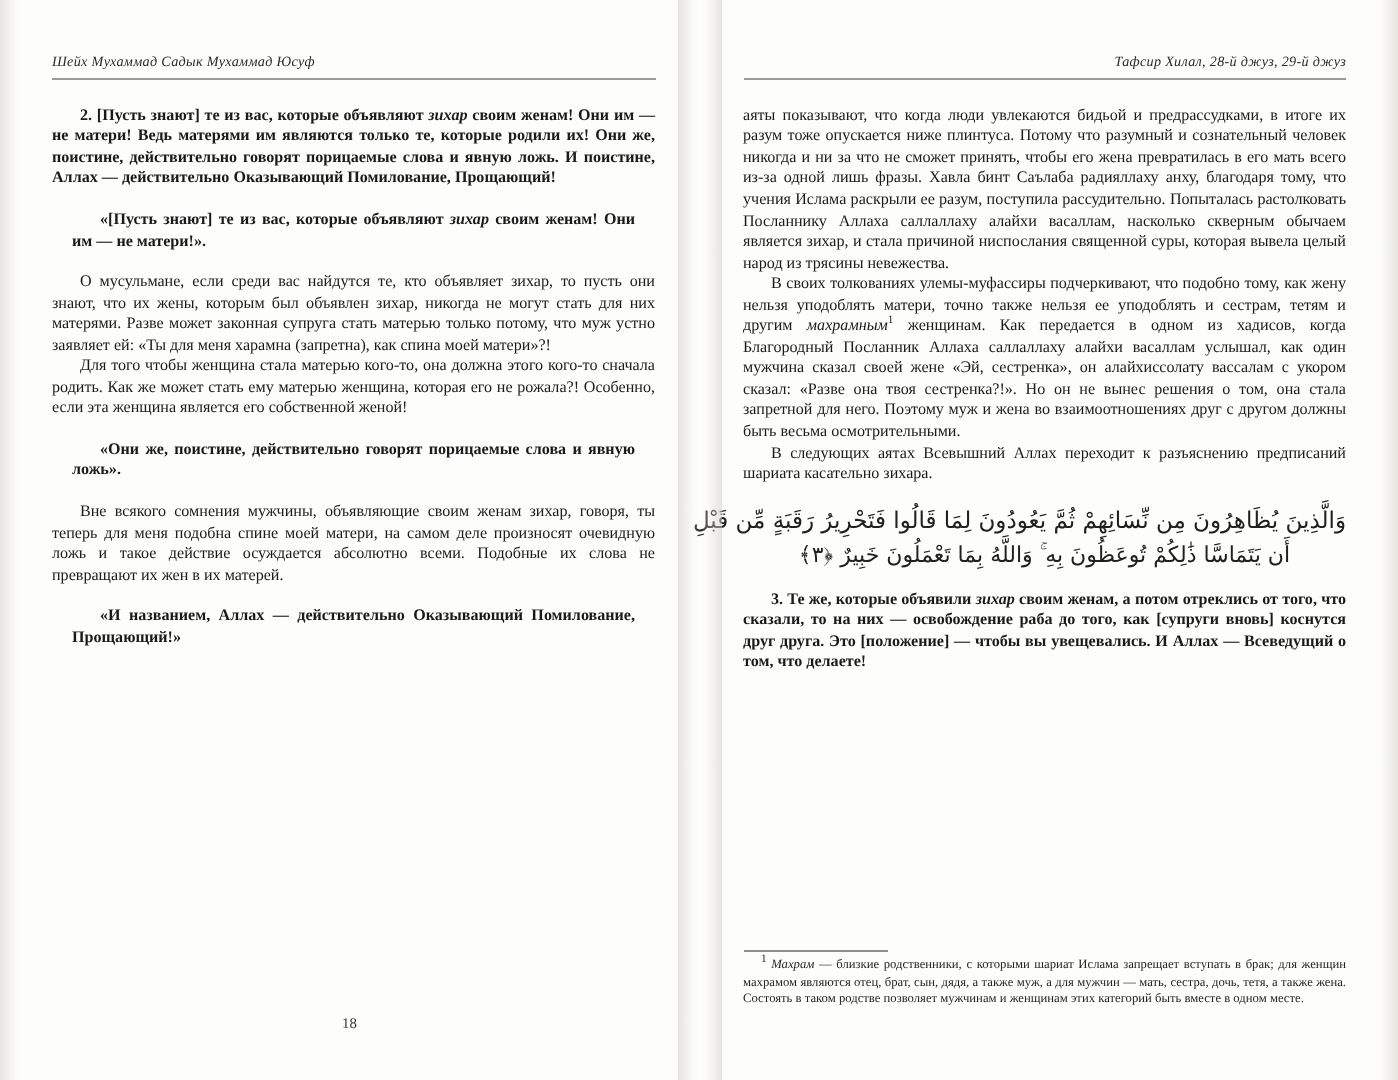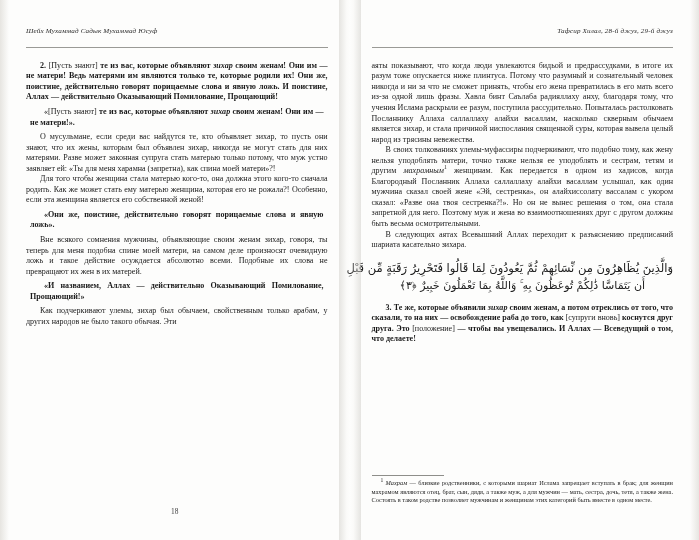--- a/index.html
+++ b/index.html
@@ -64,21 +64,21 @@
   }
   .page-edge-left  { left: 0;  background: linear-gradient(to right, rgba(225,223,218,0.8), rgba(255,255,255,0)); }
   .page-edge-right { right: 0; background: linear-gradient(to left,  rgba(225,223,218,0.8), rgba(255,255,255,0)); }
 
   
   .running-head {
     font-style: italic;
     font-size: 7.1px;
     letter-spacing: 0.15px;
     color: #2a2a2a;
-    padding-bottom: 11px;
+    padding-bottom: 3px;
     border-bottom: 0.7px solid #9a9a96;
     margin-bottom: 13px;
     white-space: nowrap;
     line-height: 1.1;
   }
   .running-head.right { text-align: right; }
 
   
   .column {
     font-size: 8.05px;
@@ -88,34 +88,34 @@
     hyphens: manual;
   }
 
   p.para {
     margin: 0 0 0 0;
     text-indent: 14px;
   }
   p.para.noindent { text-indent: 0; }
 
   p.quote {
-    margin: 4px;
+    margin: 10px;
     text-indent: 14px;
     font-weight: bold;
   }
 
   p.ayah {
     margin: 0;
     text-indent: 14px;
     font-weight: bold;
   }
 
   .em   { font-style: italic; }
   .bold { font-weight: bold; }
-  .light { font-weight: normal; }
+  .light { font-weight: bold; }
   .sup  { font-size: 5.6px; vertical-align: super; line-height: 0; font-weight: normal; font-style: normal; }
 
   
   .arabic-block {
     margin: 9px 0 9px 0;
     text-align: center;
     direction: rtl;
     font-family: "DejaVu Sans", sans-serif;
     font-size: 11.5px;
     line-height: 17px;
@@ -178,21 +178,20 @@
 
       <p class="para">Для того чтобы женщина стала матерью кого-то, она должна этого кого-то сначала родить. Как же может стать ему матерью женщина, которая его не рожала?! Особенно, если эта женщина является его собственной женой!</p>
 
       <p class="quote">«Они же, поистине, действительно говорят порицаемые слова и явную ложь».</p>
 
       <p class="para">Вне всякого сомнения мужчины, объявляющие своим женам зихар, говоря, ты теперь для меня подобна спине моей матери, на самом деле произносят очевидную ложь и такое действие осуждается абсолютно всеми. Подобные их слова не превращают их жен в их матерей.</p>
 
       <p class="quote">«И названием, Аллах — действительно Оказывающий Помилование, Прощающий!»</p>
 
 
-      <p class="para">Как подчеркивают улемы, зихар был обычаем, свойственным только арабам, у других народов не было такого обычая. Эти</p>
 
     </div>
 
     <div class="folio">18</div>
   </div>
 
   <div class="page page-right">
 
     <div class="running-head right">Тафсир Хилал, 28-й джуз, 29-й джуз</div>
 

